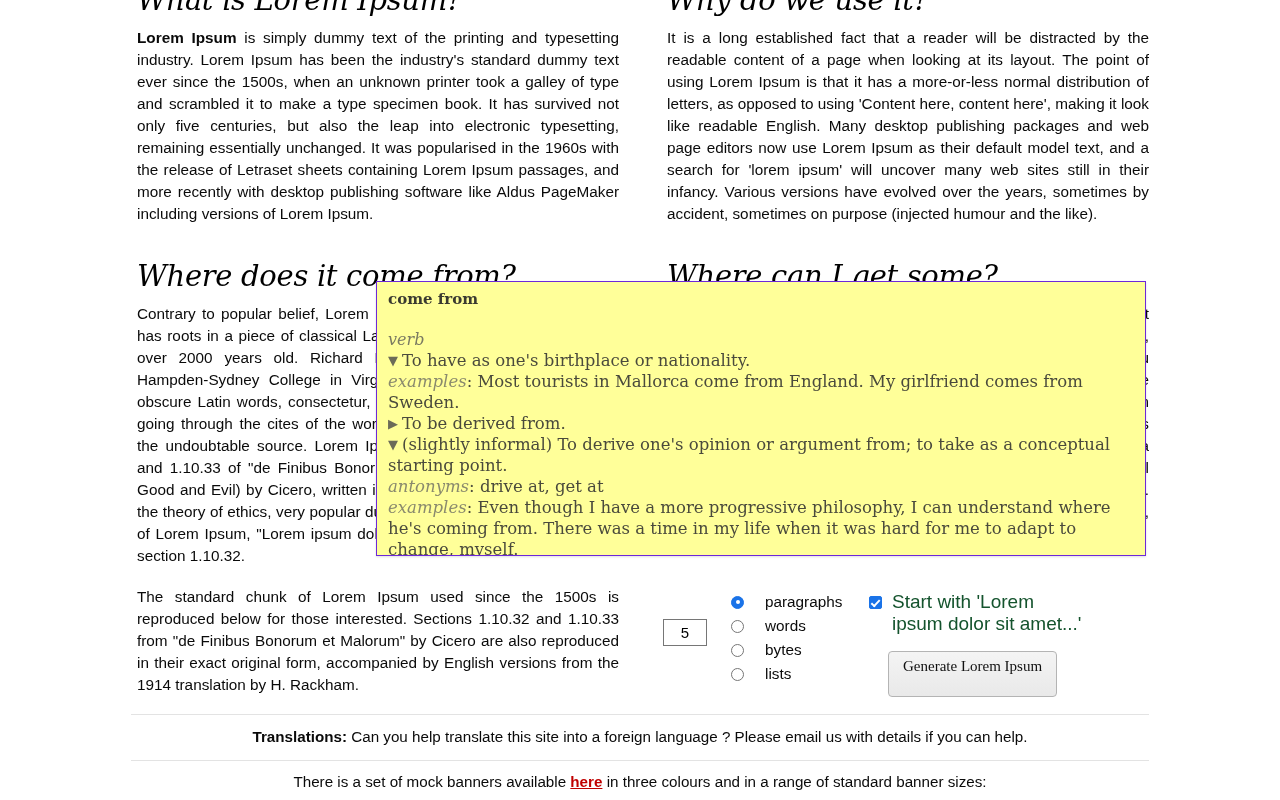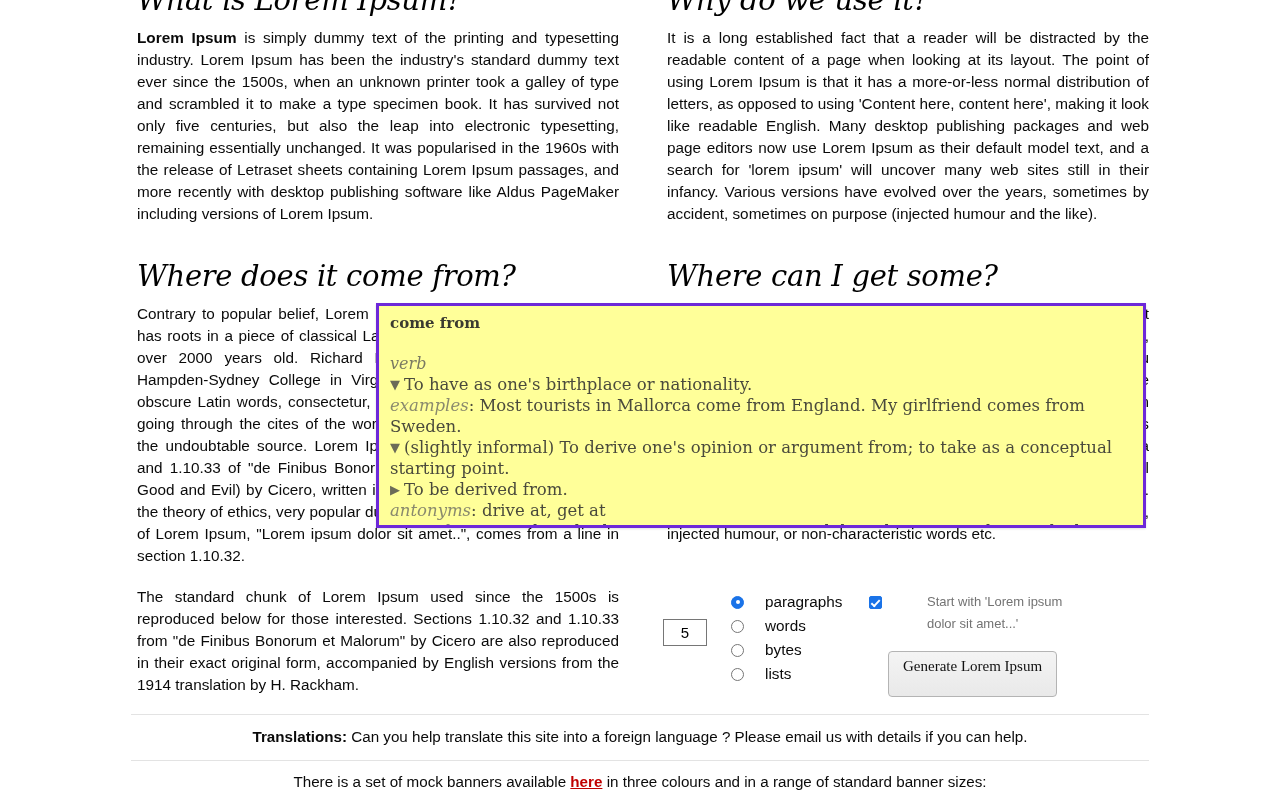--- a/index.html
+++ b/index.html
@@ -153,24 +153,23 @@
     position: absolute;
     left: 3.4px;
     top: 0.9px;
     width: 3.4px;
     height: 7px;
     border: solid #fff;
     border-width: 0 2px 2px 0;
     transform: rotate(43deg);
   }
   .check-label {
-    font-size: 13px;
+    font-size: 19px;
     line-height: 22px;
-    color: #737373;
-    margin-left: 35px;
+    color: #14532d;
   }
   .generate-btn {
     position: absolute;
     left: 240px;
     top: 65px;
     padding: 6px 14px 21px 14px;
     background: linear-gradient(#f4f4f4, #e9e9e9);
     border: 1px solid #b4b4b4;
     border-radius: 4px;
     font-family: Liberation Serif, serif;
@@ -206,29 +205,28 @@
     font-weight: bold;
     text-decoration: underline;
   }
 
   
   #dict-popup {
     position: absolute;
     left: 376px;
     top: 281px;
     width: 770px;
-    height: 225px;
+    height: 275px;
     background: #ffff99;
-    border: 3px solid #6d28d9;
+    border: 1px solid #6d28d9;
     box-sizing: border-box;
     font-family: "DejaVu Serif", "Liberation Serif", serif;
     color: #3a3a2e;
     overflow: hidden;
     box-shadow: 0 1px 2px rgba(0,0,0,0.12);
-    margin-top: 22px;
   }
   .dict-headword {
     position: absolute;
     left: 11px;
     top: 8px;
     font-size: 15px;
     font-weight: bold;
     color: #3a3a30;
     font-family: "DejaVu Serif", "Liberation Serif", serif;
   }
@@ -344,25 +342,25 @@
       <div class="dict-pos">verb</div>
 
       <div class="dict-sense">
         <span class="dict-tri">▼</span><span>To have as one's birthplace or nationality.</span>
       </div>
       <div class="dict-meta">
         <span class="lbl">examples</span><span>: Most tourists in Mallorca come from England.   My girlfriend comes from Sweden.</span>
       </div>
 
       <div class="dict-sense">
+        <span class="dict-tri">▶</span><span>To be derived from.</span>
+      </div>
+
+      <div class="dict-sense">
         <span class="dict-tri">▼</span><span>(slightly informal) To derive one's opinion or argument from; to take as a conceptual starting point.</span>
-      </div>
-
-      <div class="dict-sense">
-        <span class="dict-tri">▶</span><span>To be derived from.</span>
       </div>
       <div class="dict-meta">
         <span class="lbl">antonyms</span><span>: drive at, get at</span>
       </div>
       <div class="dict-meta">
         <span class="lbl">examples</span><span>: Even though I have a more progressive philosophy, I can understand where he's coming from. There was a time in my life when it was hard for me to adapt to change, myself.</span>
       </div>
     </div>
   </div>
 

